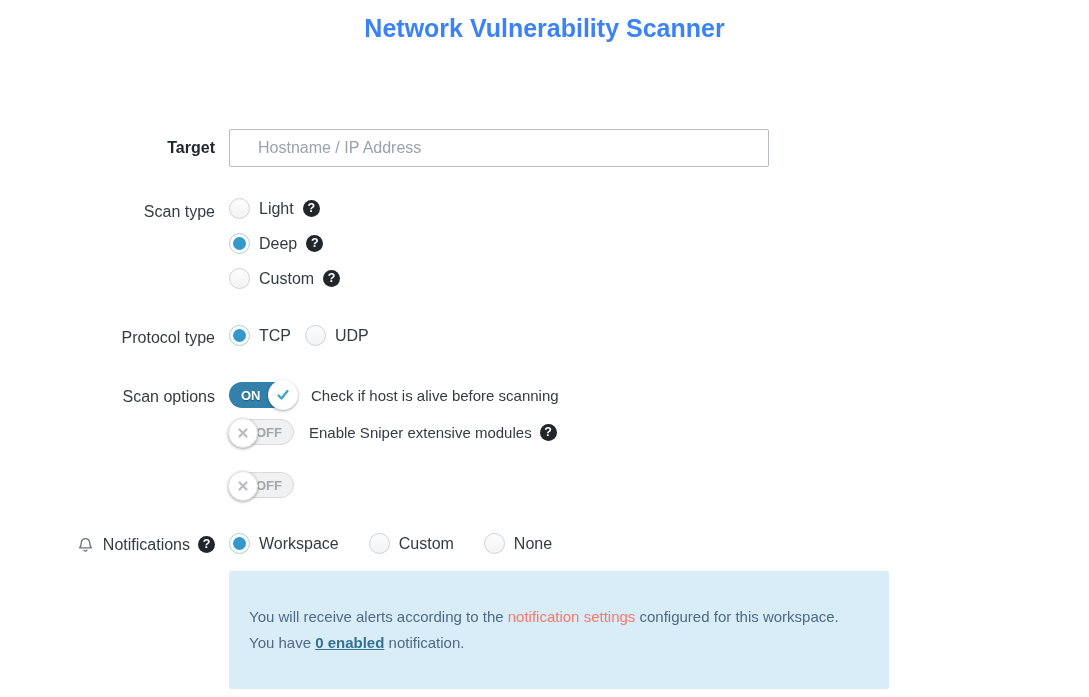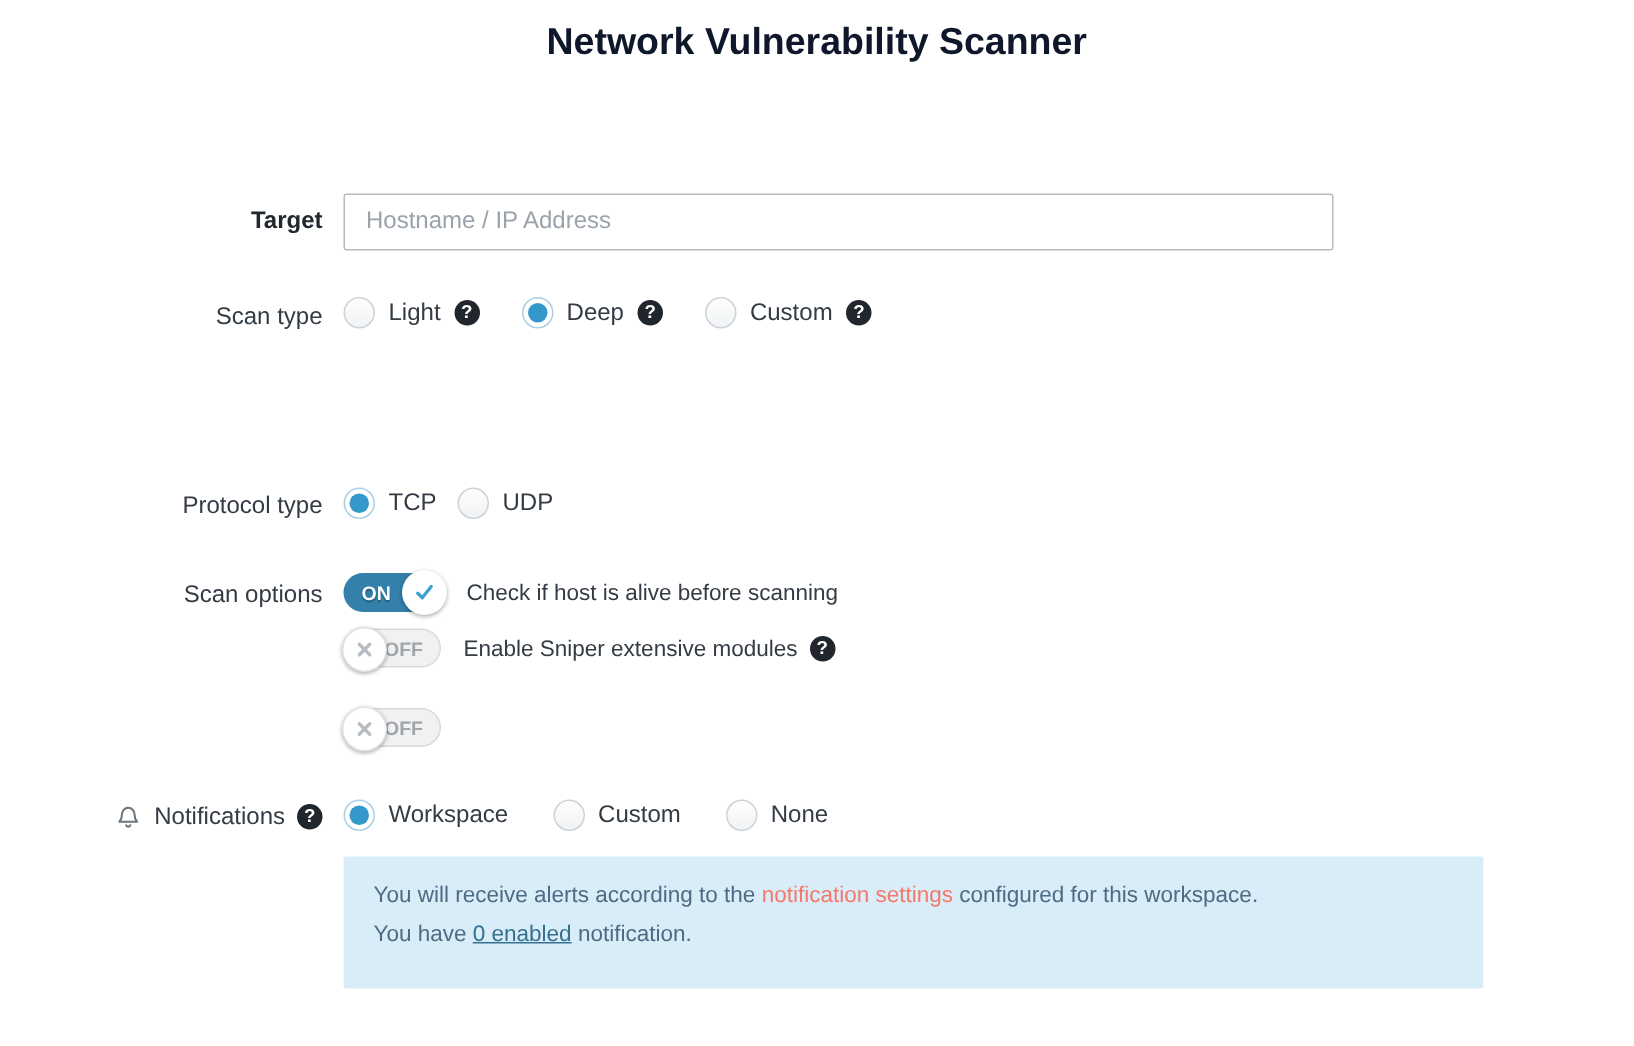--- a/index.html
+++ b/index.html
@@ -1,32 +1,32 @@
 <!DOCTYPE html>
 <html><head>
 <meta charset="utf-8">
 <style>
   * { margin:0; padding:0; box-sizing:border-box; }
   body { background:#fff; font-family:"Liberation Sans", sans-serif; }
   .page { position:relative; width:1089px; height:697px; background:#fff; overflow:hidden; }
 
   .title { position:absolute; top:14px; left:0; width:100%; text-align:center;
-           font-size:25px; font-weight:700; color:#0f172a; letter-spacing:0; }
+           font-size:25px; font-weight:700; color:#3b82f6; letter-spacing:0; }
 
   .lbl { position:absolute; right:874px; font-size:16px; color:#333b44;
          white-space:nowrap; line-height:21px; display:flex; align-items:center; gap:8px; }
   .lbl.bold { font-weight:700; color:#21272e; }
 
-  .target-input { position:absolute; left:229px; top:129px; width:660px; height:38px;
-                  border:1px solid #b6bcc2; border-radius:2px; padding:0 14px;
+  .target-input { position:absolute; left:229px; top:129px; width:540px; height:38px;
+                  border:1px solid #b6bcc2; border-radius:2px; padding:0 28px;
                   font-size:16px; color:#333; font-family:"Liberation Sans", sans-serif; outline:none; }
   .target-input::placeholder { color:#9aa2ab; }
 
   .group { position:absolute; display:flex; }
-  .col { flex-direction:row; gap:28px; }
+  .col { flex-direction:column; gap:14px; }
   .rowg { flex-direction:row; align-items:flex-start; }
   .opt { display:flex; align-items:center; gap:9px; font-size:16px; color:#333b44;
          line-height:21px; white-space:nowrap; cursor:pointer; }
 
   .radio { width:21px; height:21px; border-radius:50%; flex:none;
            border:1px solid #ccd2d8; background:linear-gradient(#fdfdfd,#f1f3f4);
            display:flex; align-items:center; justify-content:center; }
   .radio.checked { border:1px solid #a8cfe3; background:#fff; }
   .radio.checked::after { content:""; width:13px; height:13px; border-radius:50%; background:#3598cb; }
 
@@ -43,25 +43,25 @@
   .toggle.on { background:#3380ab; width:67px; }
   .toggle.on .state { color:#fff; font-weight:700; font-size:13px; margin-left:12px;
                       text-shadow:0 1px 1px rgba(0,0,0,.3); }
   .toggle.on .knob { right:-2px; }
   .toggle.off { background:#f1f1f1; border:1px solid #dadada; width:65px; justify-content:flex-end; }
   .toggle.off .state { color:#9fa6ac; font-weight:700; font-size:13px; margin-right:11px;margin-left:13px; }
   .toggle.off .knob { left:-2px; border:1px solid #e3e3e3; }
   .toggle-text { font-size:15px; color:#333b44; white-space:nowrap; display:flex;
                  align-items:center; gap:8px; }
 
-  .info-box { position:absolute; left:229px; top:571px; width:760px; min-height:88px;
-              background:#d9edf8; border-radius:2px; padding:13px 20px;
+  .info-box { position:absolute; left:229px; top:571px; width:660px; min-height:88px;
+              background:#d9edf8; border-radius:2px; padding:33px 20px;
               font-size:15px; line-height:26px; color:#4d6b84; }
   .link-salmon { color:#f4796b; text-decoration:none; cursor:pointer; }
-  .link-underline { color:#35708f; text-decoration:underline; cursor:pointer; }
+  .link-underline { color:#35708f; text-decoration:underline; cursor:pointer;font-weight:bold; }
 
   .ico { flex:none; display:inline-flex; }
 </style>
 </head>
 <body>
 
 <div class="page">
 
   <h1 class="title">Network Vulnerability Scanner</h1>
 

